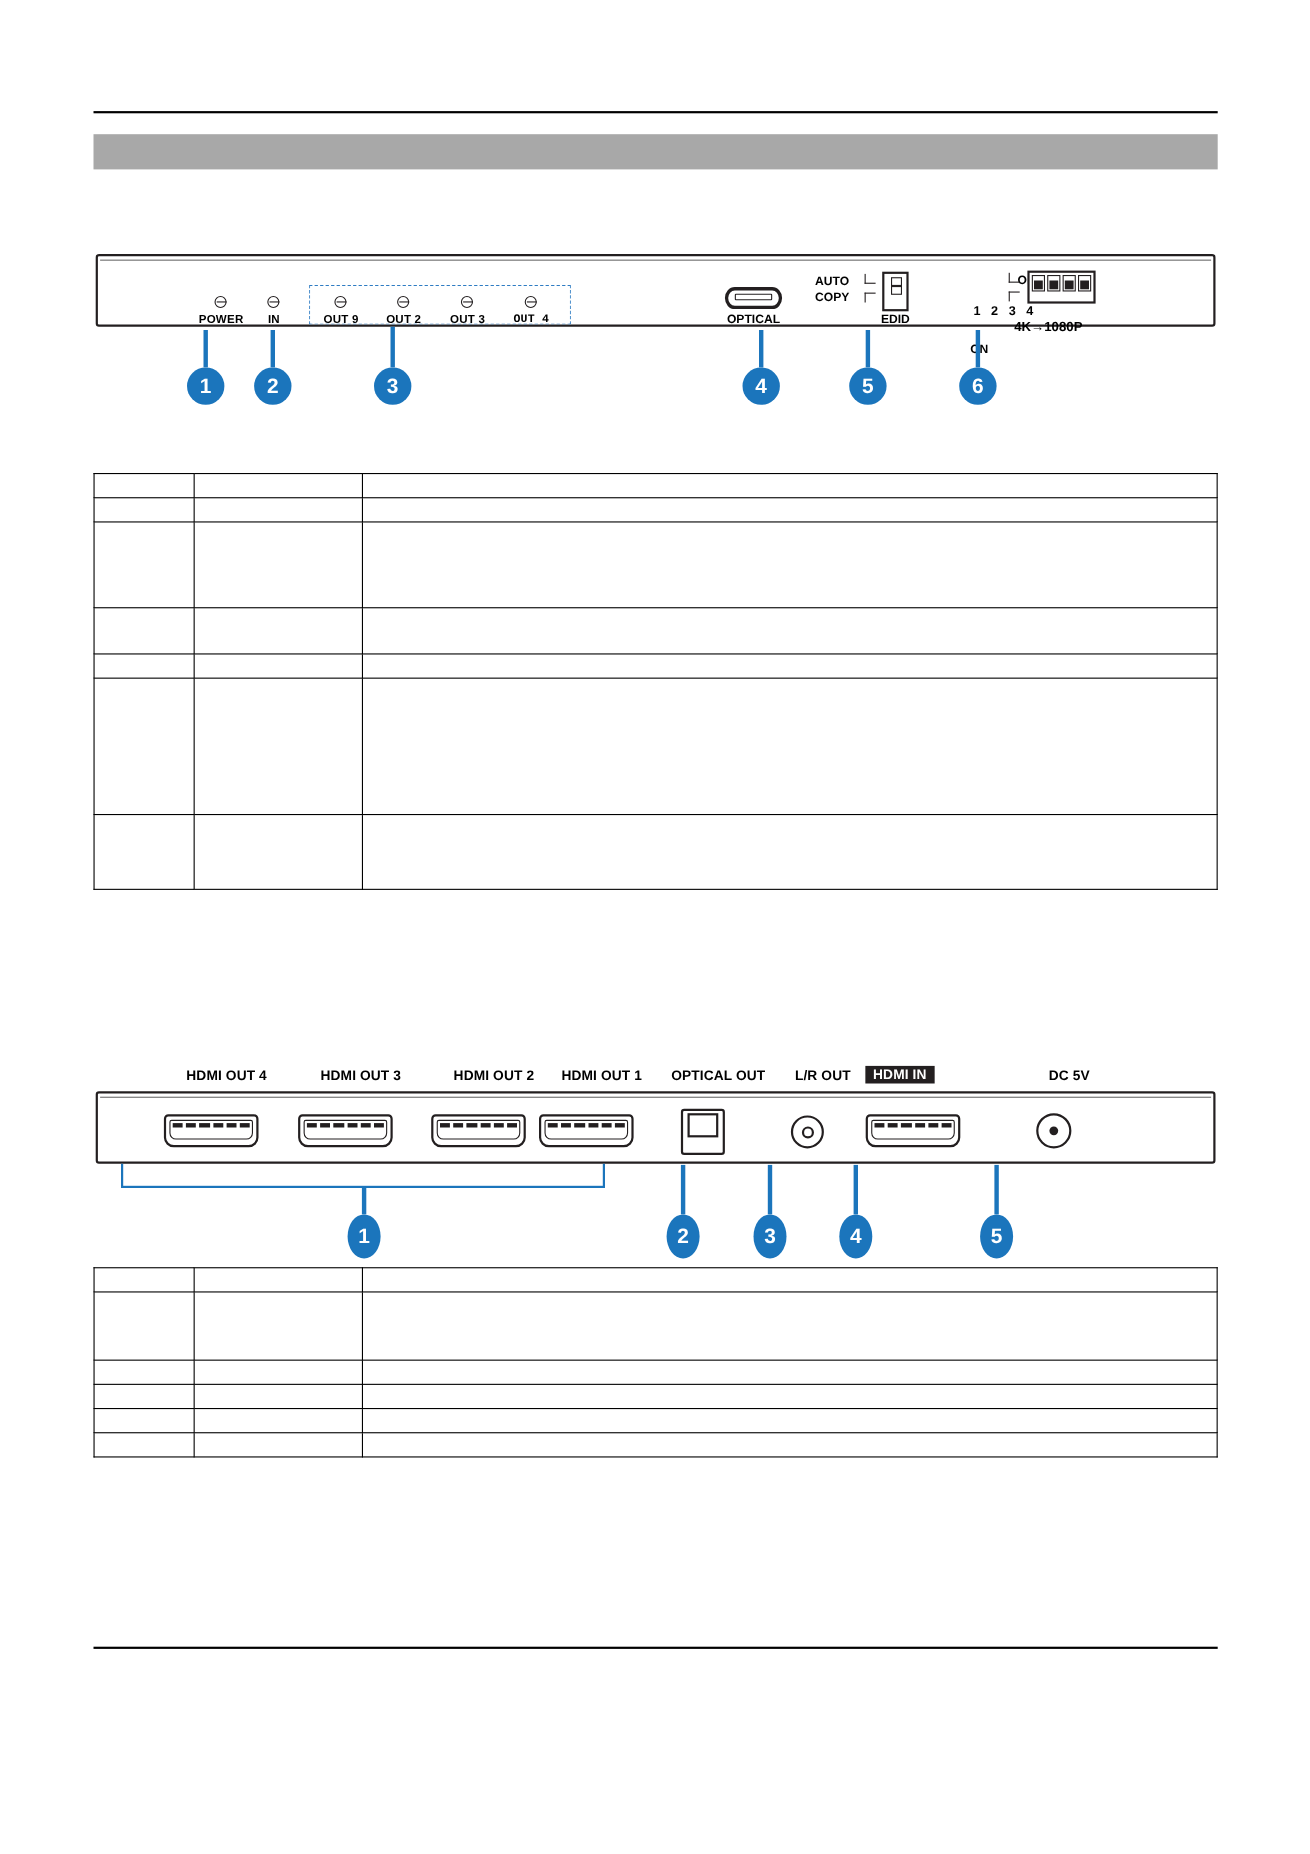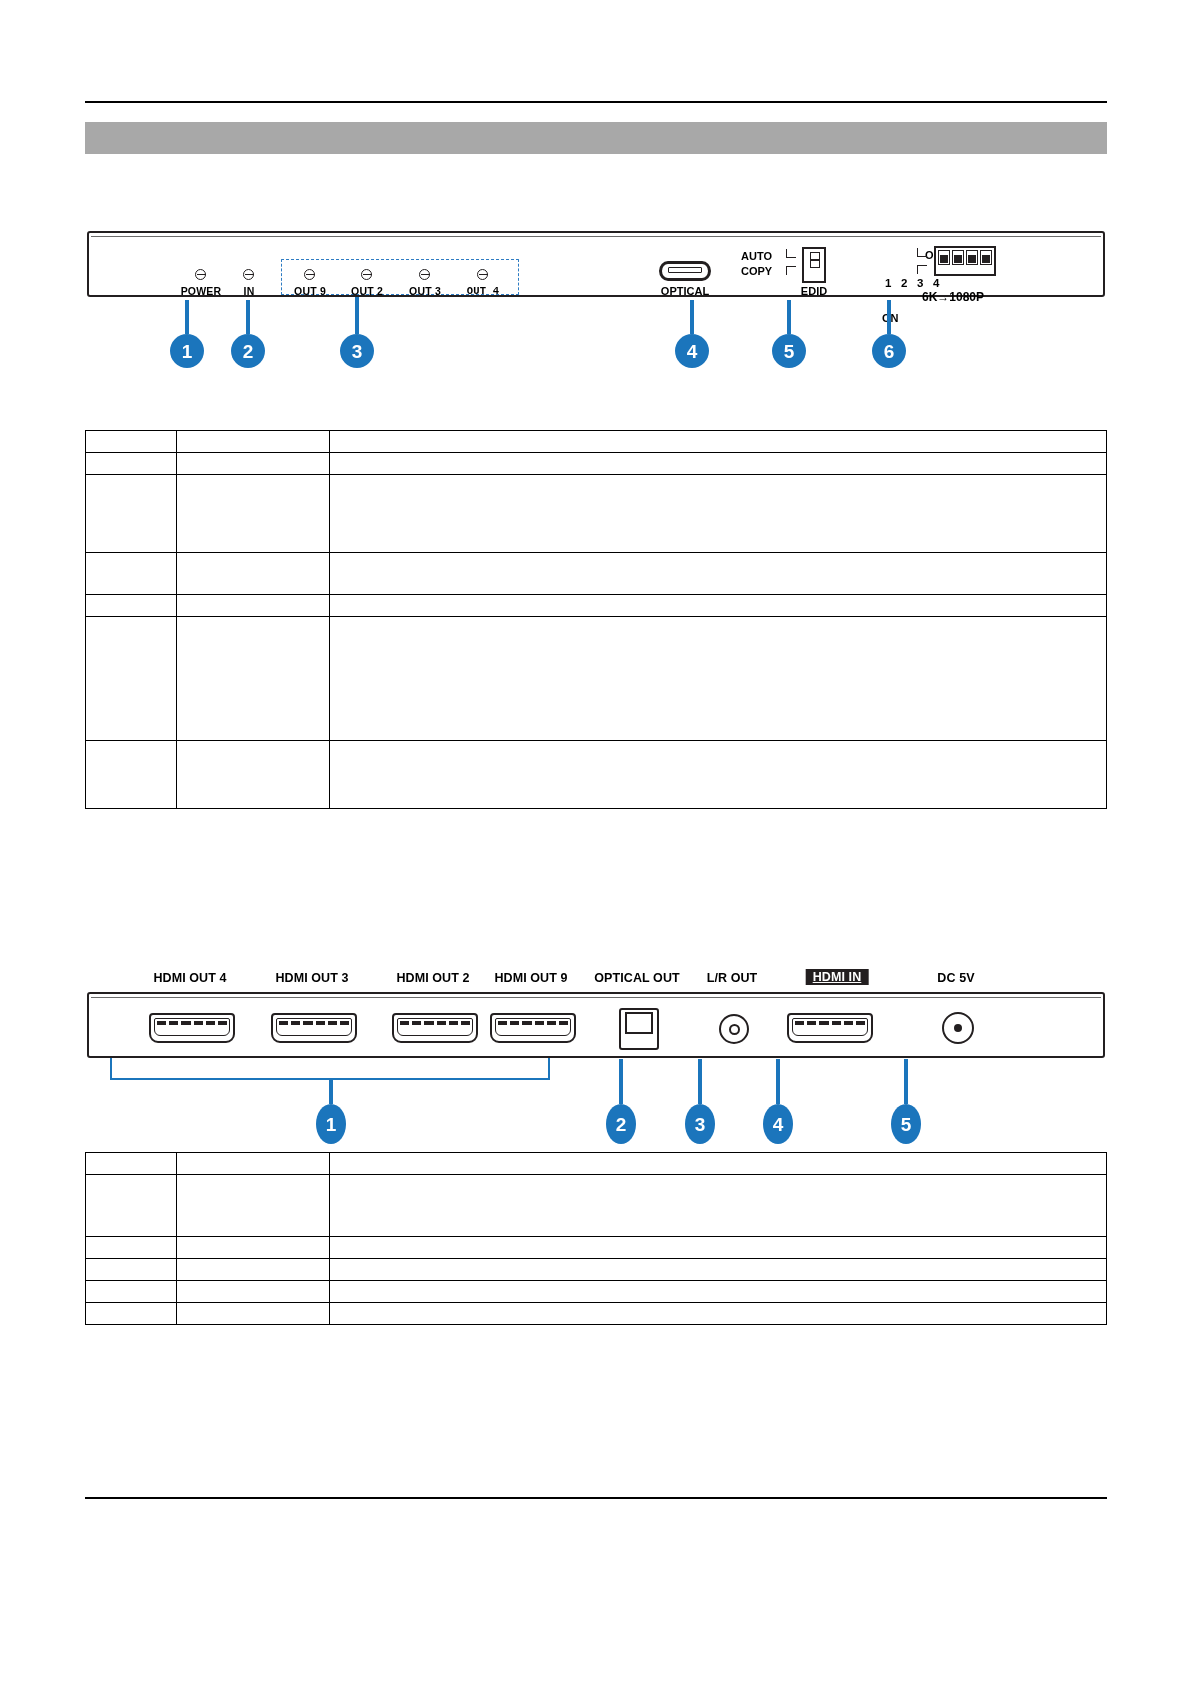--- a/index.html
+++ b/index.html
@@ -112,21 +112,21 @@
   .toslink-inner{position:absolute;left:6px;right:6px;top:4px;height:22px;border:2px solid #231f20;box-sizing:border-box;background:#fff;}
 
   .jack{position:absolute;width:30px;height:30px;border:2.6px solid #231f20;border-radius:50%;box-sizing:border-box;background:#fff;}
   .jack::after{content:"";position:absolute;left:50%;top:50%;width:11px;height:11px;margin:-5.5px 0 0 -5.5px;border:2px solid #231f20;border-radius:50%;box-sizing:border-box;}
 
   .dcjack{position:absolute;width:32px;height:32px;border:2.4px solid #231f20;border-radius:50%;box-sizing:border-box;background:#fff;}
   .dcjack::after{content:"";position:absolute;left:50%;top:50%;width:8px;height:8px;margin:-4px 0 0 -4px;background:#231f20;border-radius:50%;}
 
   .port-label{
     position:absolute;font-size:12.5px;font-weight:600;white-space:nowrap;
-    transform:translateX(-50%);letter-spacing:.1px;
+    transform:translateX(-50%);letter-spacing:.1px;margin-left:16px;
   }
   .port-label.inv{background:#231f20;color:#fff;padding:1px 7px;}
 </style>
 </head>
 <body>
 
 <div class="page">
 
   <div class="top-rule"></div>
   <div class="gray-band"></div>
@@ -190,21 +190,21 @@
     <div class="corner bl" style="left:828px;top:32px;"></div>
     <div class="dip-block" style="left:845px;top:13px;">
       <span class="dip-row">
         <i class="dip-cell"></i>
         <i class="dip-cell"></i>
         <i class="dip-cell"></i>
         <i class="dip-cell"></i>
       </span>
     </div>
     <div class="dip-nums" style="left:796px;top:44px;text-align:right;">1 2 3 4</div>
-    <div class="dip-range" style="left:833px;top:57px;">6K→1080P</div>
+    <div class="dip-range" style="left:833px;top:57px;">4K→1080P</div>
   </div>
 
   <div class="callout" style="left:187px;top:300px;--stem:34px;">
     <span class="stem"></span>
     <span class="bub">1</span>
   </div>
   <div class="callout" style="left:248px;top:300px;--stem:34px;">
     <span class="stem"></span>
     <span class="bub">2</span>
   </div>
@@ -261,24 +261,24 @@
           <td class="c-no"></td>
           <td class="c-name"></td>
           <td class="c-desc"></td>
         </tr>
       </tbody>
   </table>
 
   <div class="port-label" style="left:190px;top:971px;">HDMI OUT 4</div>
   <div class="port-label" style="left:312px;top:971px;">HDMI OUT 3</div>
   <div class="port-label" style="left:433px;top:971px;">HDMI OUT 2</div>
-  <div class="port-label" style="left:531px;top:971px;">HDMI OUT 9</div>
+  <div class="port-label" style="left:531px;top:971px;">HDMI OUT 1</div>
   <div class="port-label" style="left:637px;top:971px;">OPTICAL OUT</div>
   <div class="port-label" style="left:732px;top:971px;">L/R OUT</div>
-  <div class="port-label inv" style="left:837px;top:969px;text-decoration:underline;">HDMI IN</div>
+  <div class="port-label inv" style="left:802px;top:969px;">HDMI IN</div>
   <div class="port-label" style="left:956px;top:971px;">DC 5V</div>
 
   <div class="chassis" id="rear-panel">
     <div class="lip"></div>
 
     <div class="hdmi" style="left:60px;top:19px;">
       <span class="hdmi-shell"></span>
         <span class="hdmi-inner"></span>
       <span class="hdmi-teeth">
           <i></i>

